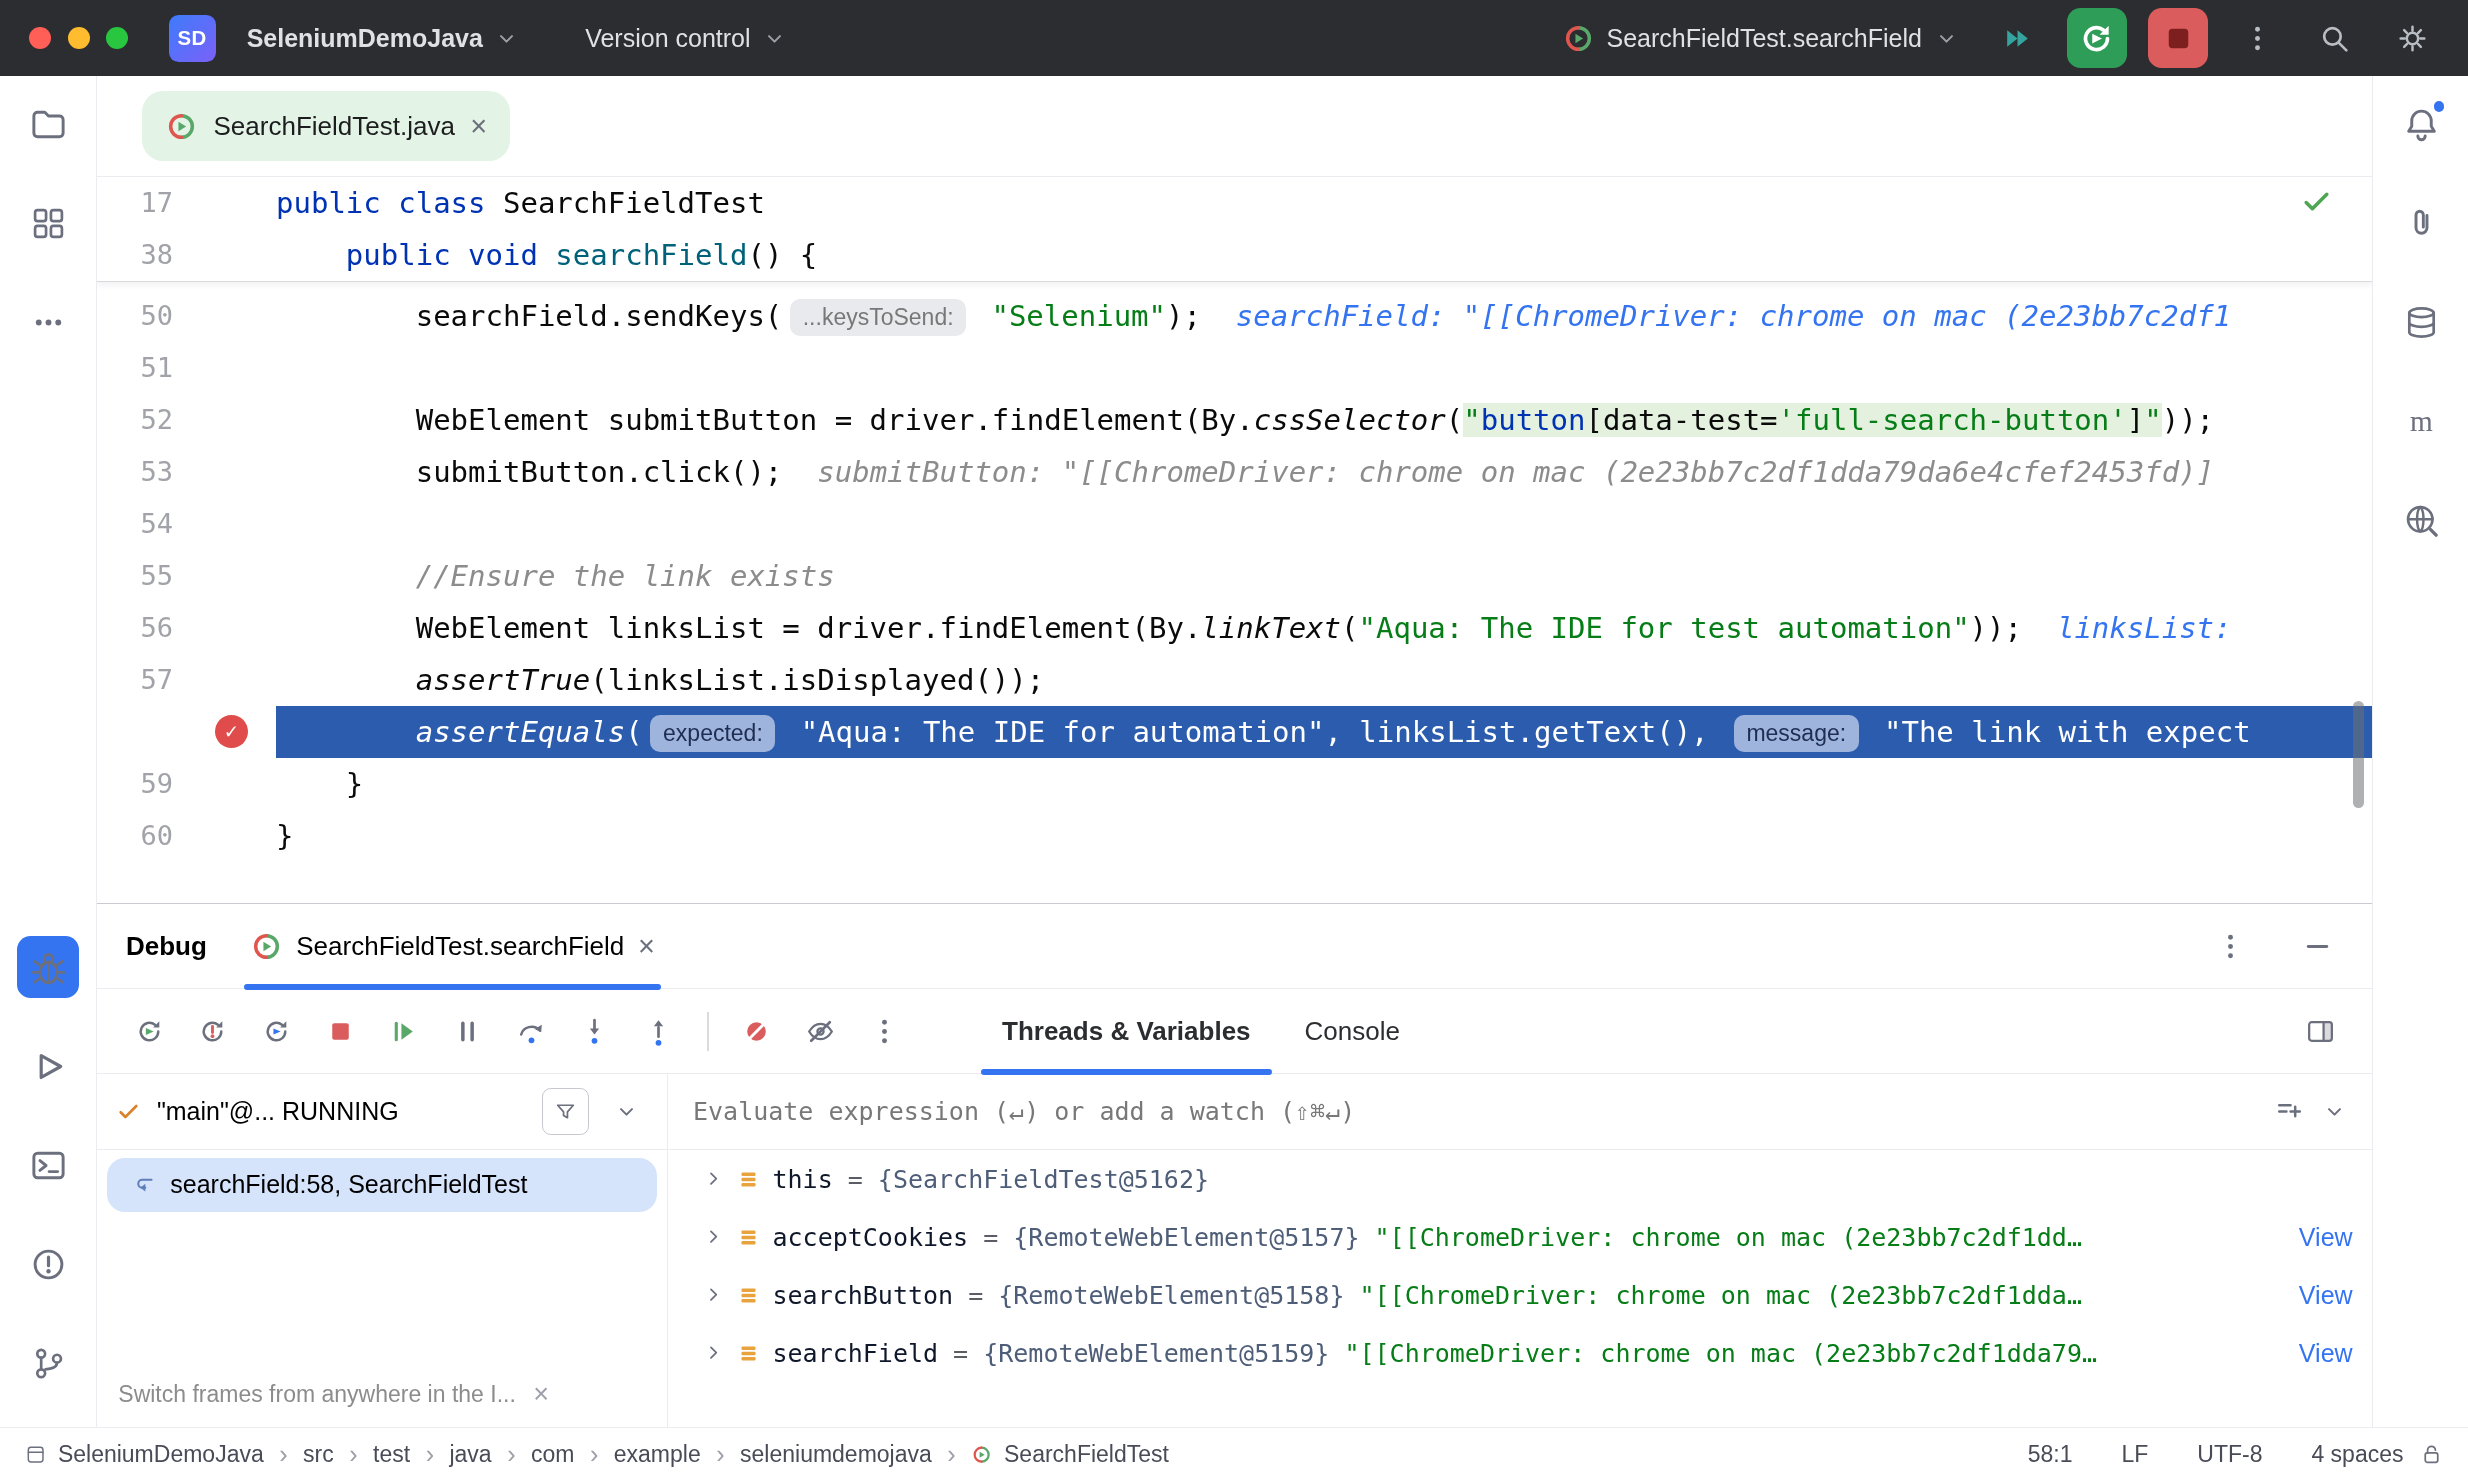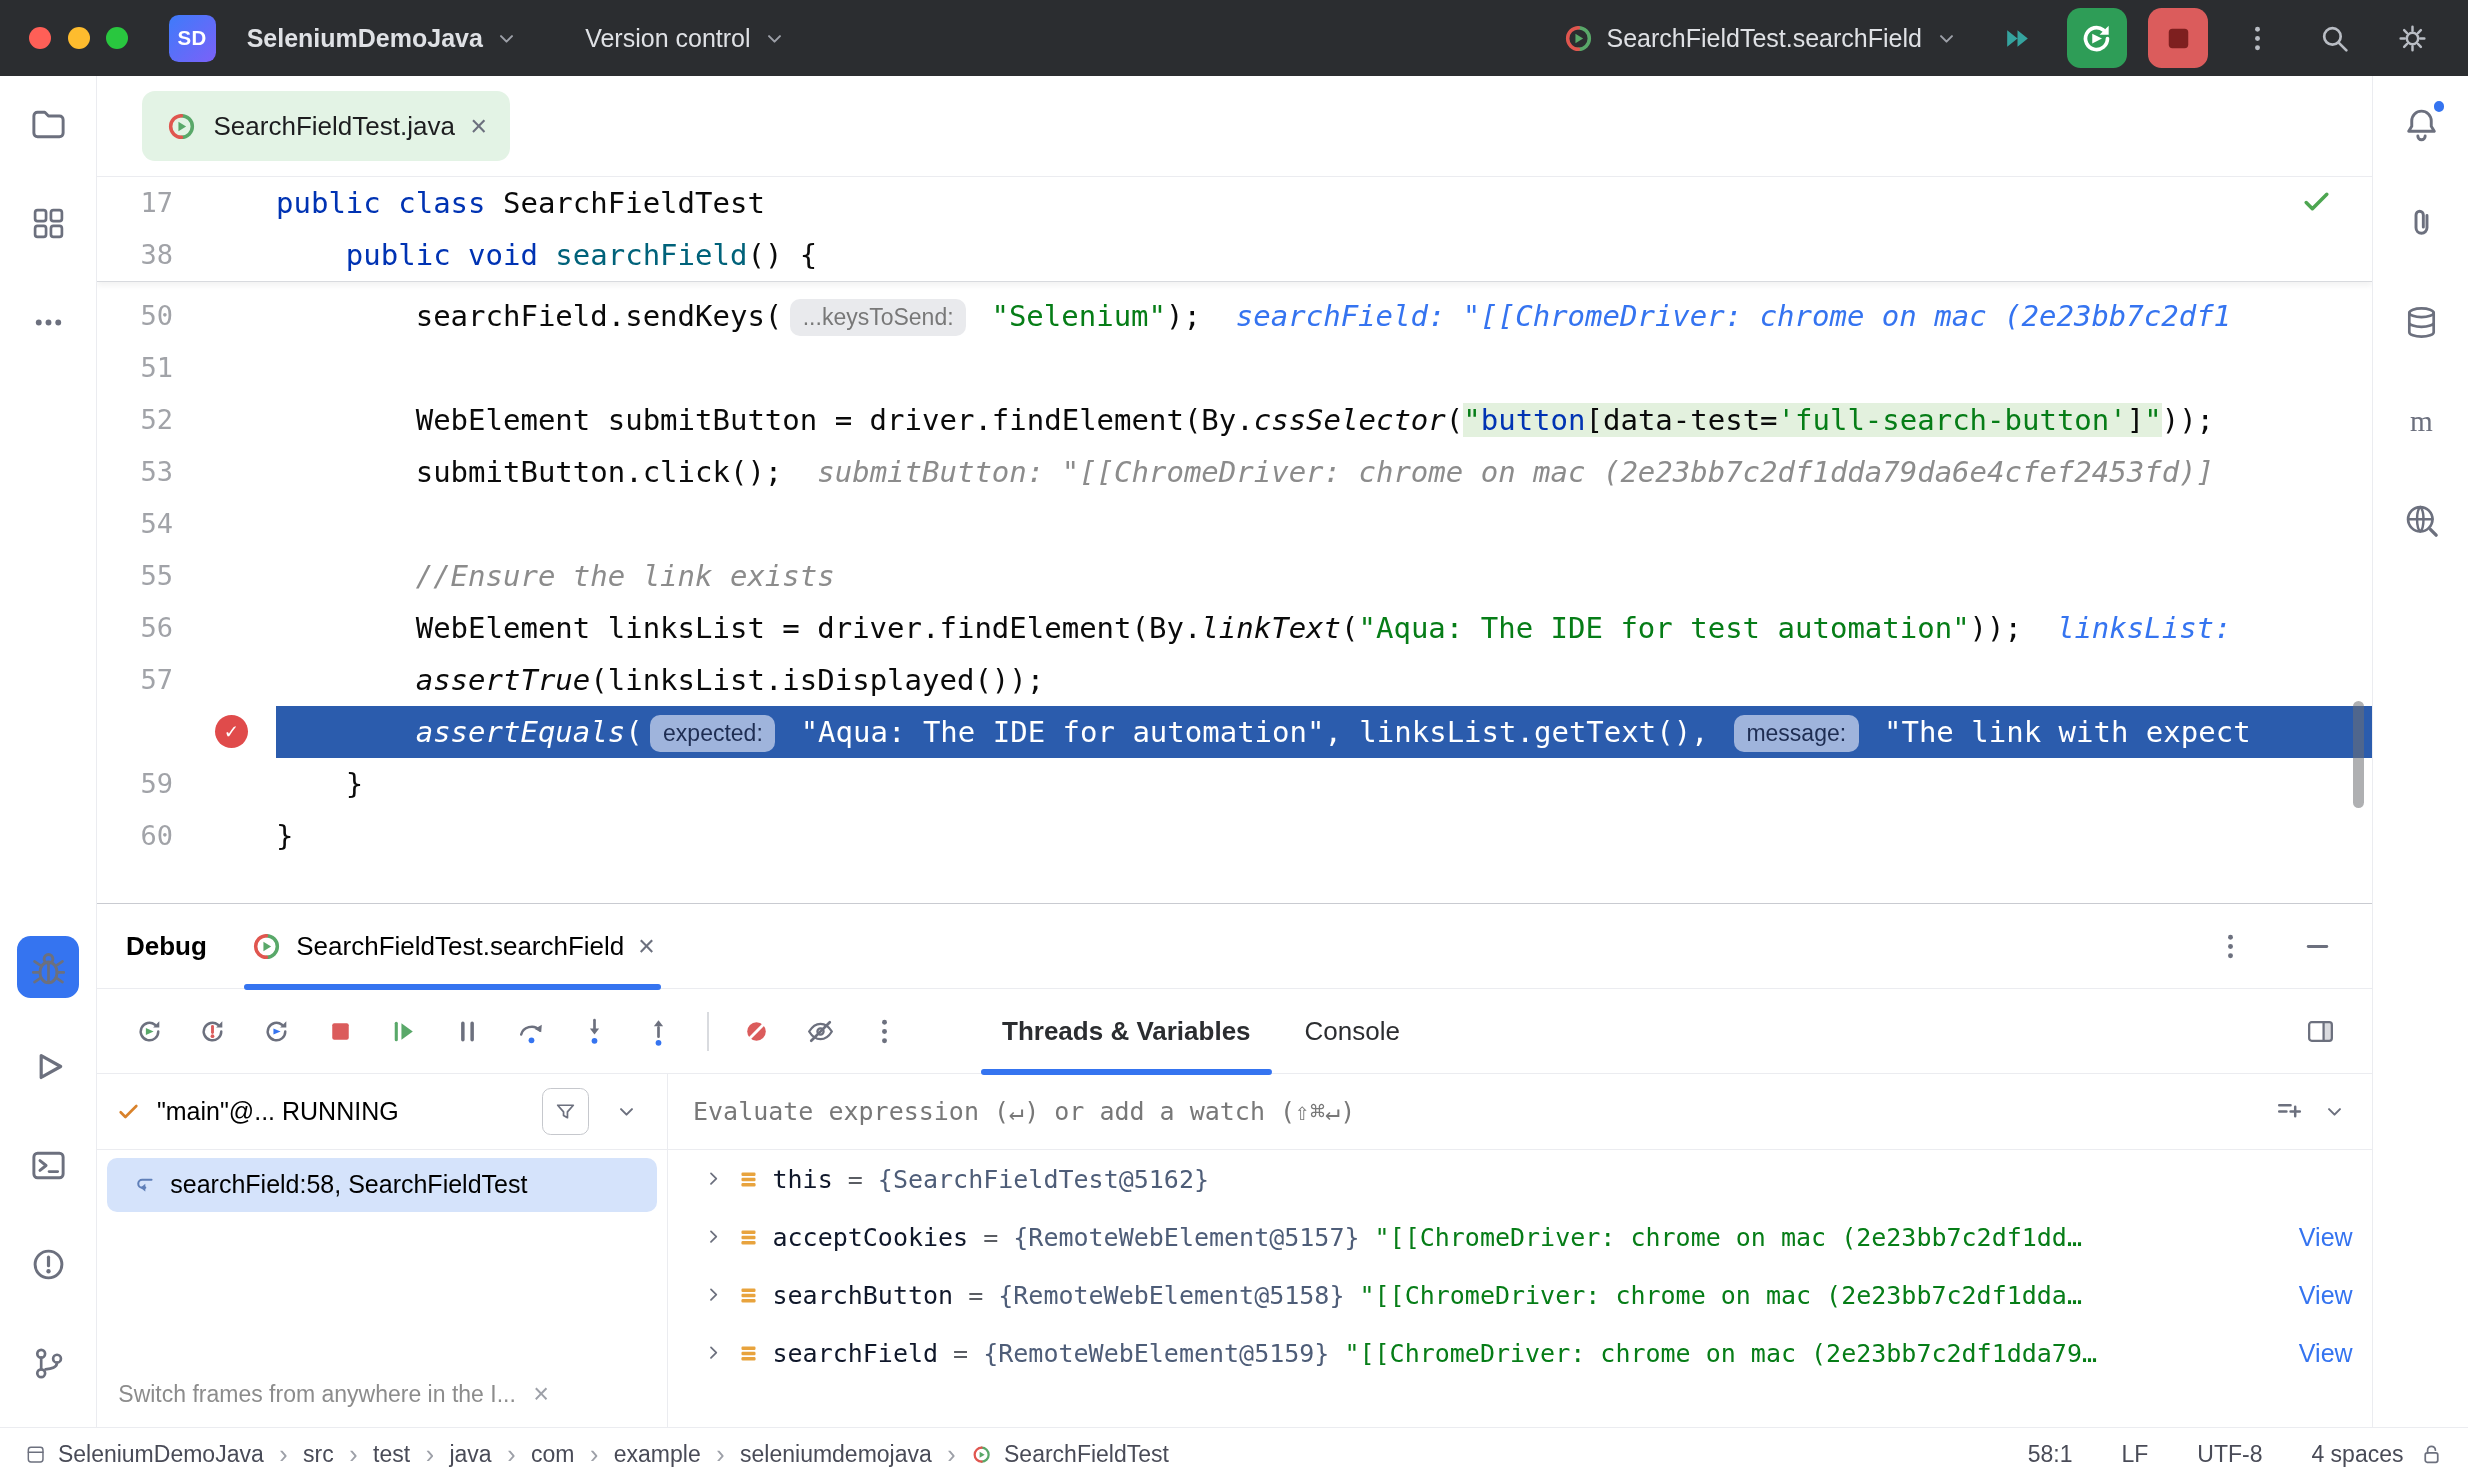--- a/index.html
+++ b/index.html
@@ -42,21 +42,21 @@
   .stripe-btn{position:relative;width:62px;height:62px;border:none;background:none;border-radius:13.6px;
     display:grid;place-items:center;color:#6C707E;cursor:default}
   .stripe-btn.active{background:#3574F0;color:#fff}
   .badge-dot{position:absolute;top:5.8px;right:5.8px;width:14.6px;height:14.6px;border-radius:50%;
     background:#3574F0;border:2.9px solid #fff}
 
   #center{flex:1;display:flex;flex-direction:column;min-width:0}
 
   
   #tabbar{height:101px;flex:none;display:flex;align-items:center;padding-left:45px;border-bottom:1.9px solid #EBECF0}
-  .etab{height:70px;display:flex;align-items:center;gap:15.5px;padding:0 23px;border-radius:13px;
+  .etab{height:70px;display:flex;align-items:center;gap:15.5px;padding:0 23px;border-radius:21px;
     background:#E3F3E5;font-size:26px;color:#1D1D1F}
   .etab .close{color:#6C707E;font-size:29px;line-height:1}
 
   
   #editor{flex:1;min-height:0;position:relative;overflow:hidden;
     font-family:"DejaVu Sans Mono",monospace;font-size:29px;color:#0A0A0A}
   #sticky-lines{border-bottom:1.9px solid #D8DADE;box-shadow:0 3.9px 5.8px rgba(0,0,0,.05);position:relative;z-index:2;background:#fff}
   #scroll-lines{padding-top:7.8px}
   .code-row{display:flex;height:52px;line-height:52px}
   .gutter{width:179px;flex:none;position:relative;color:#A1A3A8;font-size:27px;text-align:right;
@@ -96,21 +96,21 @@
   .dbg-tab2.selected::after{content:"";position:absolute;left:5.8px;right:5.8px;bottom:-1.9px;height:5.8px;
     border-radius:2.9px;background:#3574F0}
   .dbg-content{flex:1;display:flex;min-height:0}
   .frames{width:571px;flex:none;border-right:1.9px solid #EBECF0;display:flex;flex-direction:column;min-height:0}
   .thread-row{height:76px;flex:none;display:flex;align-items:center;gap:15.5px;padding:0 19.4px;
     font-size:25px;border-bottom:1.9px solid #EBECF0}
   .thread-check{color:#D9822B}
   .filter-btn{width:47px;height:47px;border:1.9px solid #C6C8CD;border-radius:8.7px;background:none;
     display:grid;place-items:center;color:#6C707E;margin-left:auto}
   .frame-row{height:54px;margin:7.8px 9.7px 0;display:flex;align-items:center;gap:13.6px;padding:0 25px;
-    font-size:25px;border-radius:10px}
+    font-size:25px;border-radius:18px}
   .frame-row.selected{background:#D5E3FB}
   .hidden-frames{height:54px;line-height:54px;padding-left:76px;color:#8C8C8C;font-size:25px}
   .frames-hint{margin-top:auto;display:flex;align-items:center;gap:17.5px;padding:0 21.3px 17.5px;
     color:#8C8C8C;font-size:23px}
   .frames-hint .close{color:#9DA0A8;font-size:27px;background:none;border:none}
   .vars{flex:1;display:flex;flex-direction:column;min-width:0}
   .eval-row{height:76px;flex:none;display:flex;align-items:center;gap:17.5px;padding:0 25px;
     border-bottom:1.9px solid #EBECF0;color:#787878;font-family:"DejaVu Sans Mono",monospace;font-size:25px}
   .var-row{height:58px;display:flex;align-items:center;gap:11.6px;padding:0 19.4px 0 35px;
     font-family:"DejaVu Sans Mono",monospace;font-size:25px;min-width:0}

